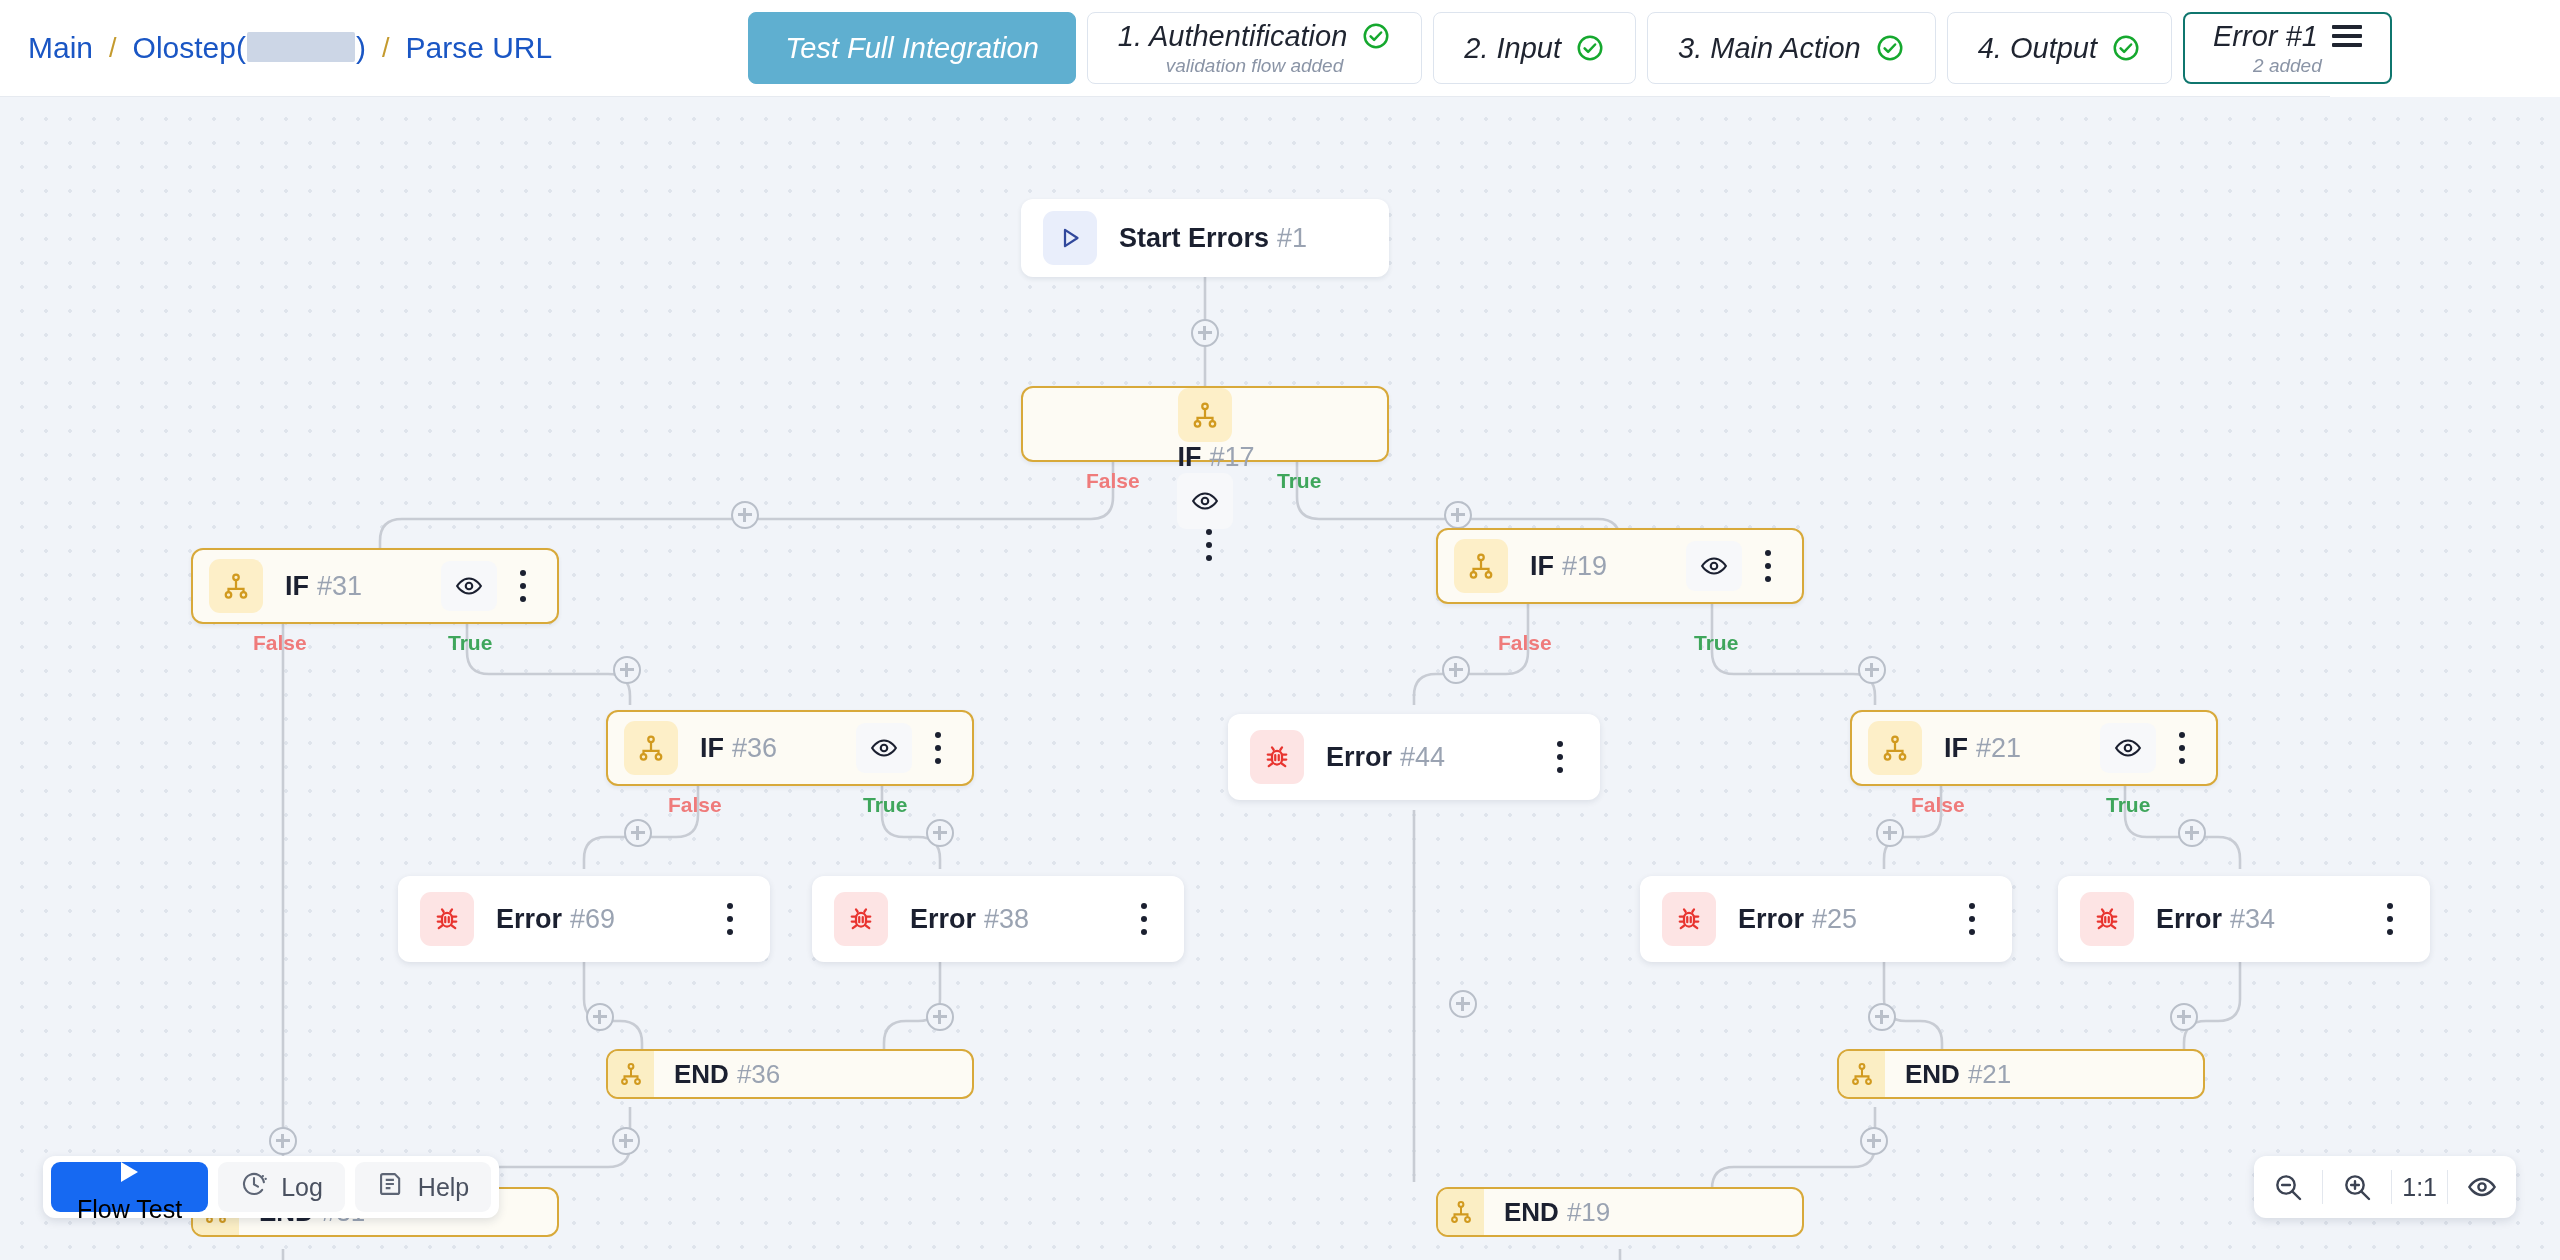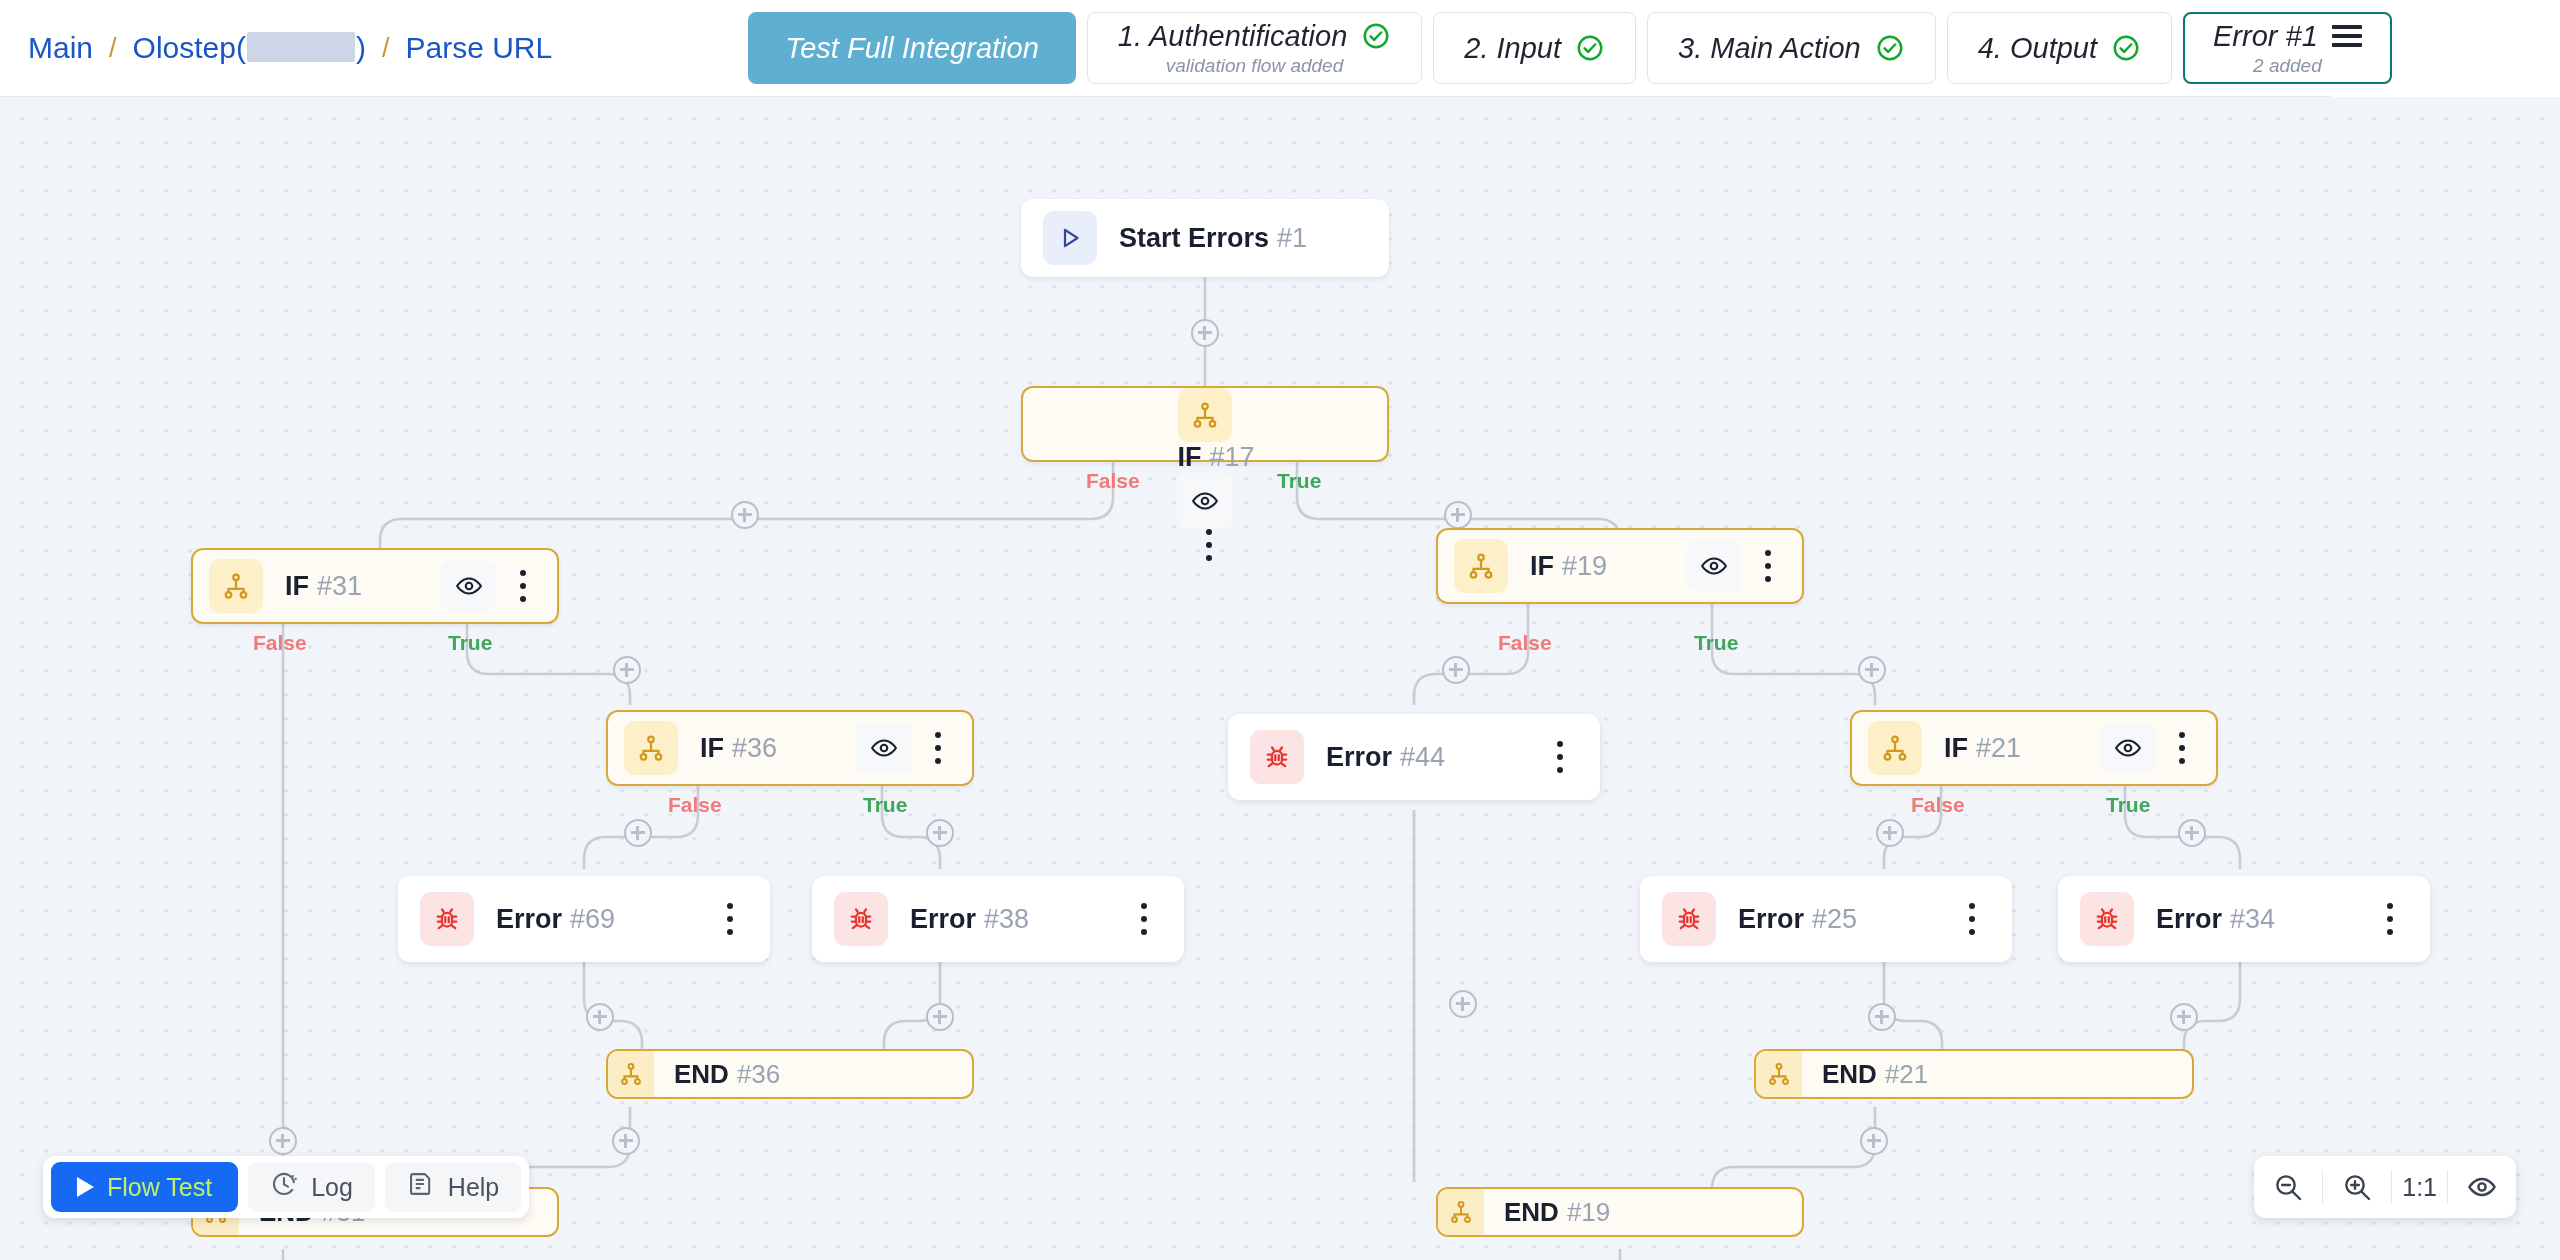--- a/index.html
+++ b/index.html
@@ -196,21 +196,21 @@
     z-index: 40;
   }
   .tbtn {
     height: 50px; border-radius: 9px;
     display: flex; align-items: center; gap: 13px;
     padding: 0 22px;
     font-size: 25px; color: #4a5160;
     background: #f5f6f8;
     cursor: pointer;
   }
-  .tbtn.blue { background: #1669f2; color: #bef264; padding: 0 26px; }
+  .tbtn.blue { background: #1669f2; color: #000000; padding: 0 26px; flex-direction: column; }
   .tri { width: 0; height: 0; border-left: 17px solid #ffffff;
          border-top: 10px solid transparent; border-bottom: 10px solid transparent; }
 
   
   .zoombar {
     position: absolute;
     right: 44px; bottom: 42px;
     height: 62px;
     background: #ffffff;
     border-radius: 12px;
@@ -597,21 +597,21 @@
       <svg width="26" height="26" viewBox="0 0 24 24" fill="none" stroke="#d19a1f" stroke-width="1.9">
           <circle cx="12" cy="5" r="2.2"></circle>
           <circle cx="6" cy="19" r="2.2"></circle>
           <circle cx="18" cy="19" r="2.2"></circle>
           <path d="M12 7.2v3.3M6 16.8v-2.6h12v2.6M12 10.5v3.7"></path>
         </svg>
     </span>
     <span class="ttl"><span>END</span><span class="num">#36</span></span>
   </div>
 
-  <div class="node node-end" style="left:1754px; top:952px; width:440px;">
+  <div class="node node-end" style="left:1837px; top:952px; width:368px;">
     <span class="ic ic-end">
       <svg width="26" height="26" viewBox="0 0 24 24" fill="none" stroke="#d19a1f" stroke-width="1.9">
           <circle cx="12" cy="5" r="2.2"></circle>
           <circle cx="6" cy="19" r="2.2"></circle>
           <circle cx="18" cy="19" r="2.2"></circle>
           <path d="M12 7.2v3.3M6 16.8v-2.6h12v2.6M12 10.5v3.7"></path>
         </svg>
     </span>
     <span class="ttl"><span>END</span><span class="num">#21</span></span>
   </div>

